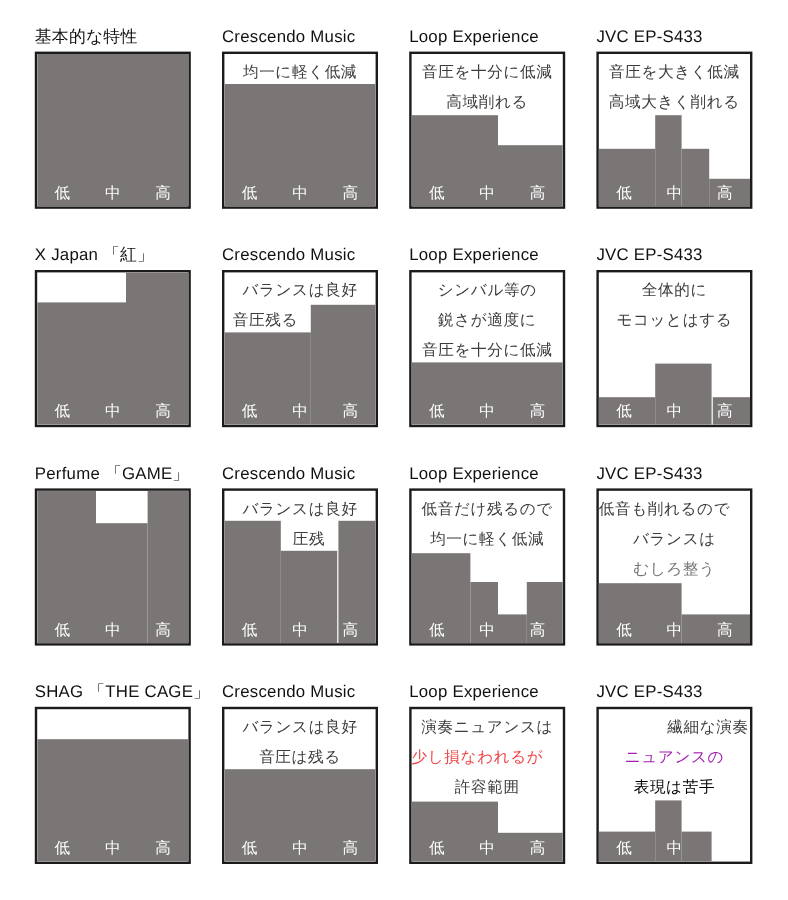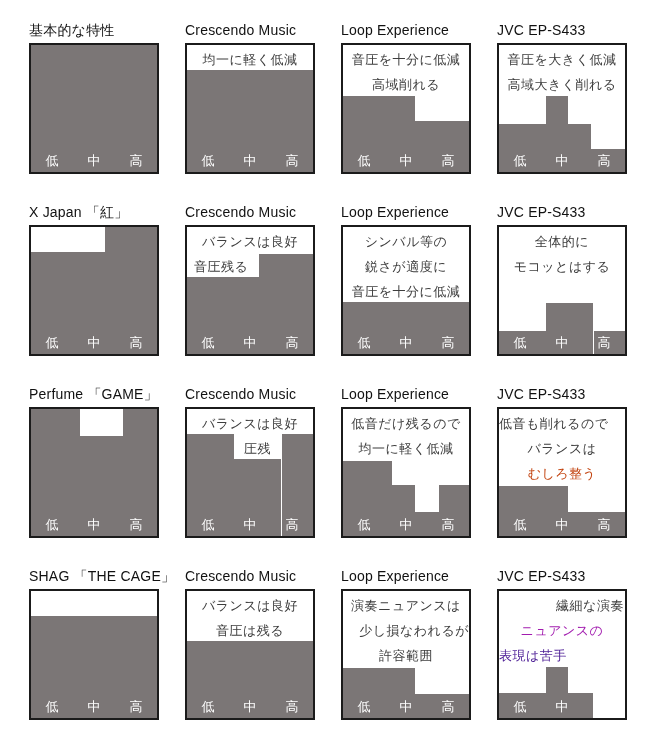--- a/index.html
+++ b/index.html
@@ -237,21 +237,21 @@
     <div class="cell">
     <div class="title" style="color: rgb(17, 17, 17);">JVC EP-S433</div>
     <div class="box" style="border-color: rgb(27, 27, 27);">
       <div class="layer">
           <div class="seg" style="left: 0%; width: 55%; height: 39%; background: rgb(123, 118, 118);"></div>
           <div class="seg" style="left: 55%; width: 45%; height: 19%; background: rgb(123, 118, 118);"></div>
         </div>
       <div class="layer">
           <div class="ann" style="top: 2px; left: 0%; width: 100%; color: rgb(61, 61, 61);">低音も削れるので</div>
           <div class="ann" style="top: 27px; left: 0%; width: 100%; text-align: center; color: rgb(61, 61, 61);">バランスは</div>
-          <div class="ann" style="top: 52px; left: 0%; width: 100%; text-align: center; color: #c2410c;">むしろ整う</div>
+          <div class="ann" style="top: 52px; left: 0%; width: 100%; text-align: center; color: #737373;">むしろ整う</div>
         </div>
       <div class="layer">
           <span class="band" style="left: 0%; color: rgb(255, 255, 255);">低</span>
           <span class="band" style="left: 33.333%; color: rgb(255, 255, 255);">中</span>
           <span class="band" style="left: 66.666%; color: rgb(255, 255, 255);">高</span>
         </div>
     </div>
   </div>
     <div class="cell">
     <div class="title" style="color: rgb(17, 17, 17);">SHAG 「THE CAGE」</div>
@@ -286,42 +286,42 @@
   </div>
     <div class="cell">
     <div class="title" style="color: rgb(17, 17, 17);">Loop Experience</div>
     <div class="box" style="border-color: rgb(27, 27, 27);">
       <div class="layer">
           <div class="seg" style="left: 0%; width: 57%; height: 39%; background: rgb(123, 118, 118);"></div>
           <div class="seg" style="left: 57%; width: 43%; height: 19%; background: rgb(123, 118, 118);"></div>
         </div>
       <div class="layer">
           <div class="ann" style="top: 2px; left: 0%; width: 100%; text-align: center; color: rgb(61, 61, 61);">演奏ニュアンスは</div>
-          <div class="ann" style="top: 27px; left: 0%; width: 100%; text-align: right; color: #404040;">少し損なわれるが</div>
+          <div class="ann" style="top: 27px; left: 0%; width: 100%; text-align: left; color: #ef4444;">少し損なわれるが</div>
           <div class="ann" style="top: 52px; left: 0%; width: 100%; text-align: center; color: rgb(61, 61, 61);">許容範囲</div>
         </div>
       <div class="layer">
           <span class="band" style="left: 0%; color: rgb(255, 255, 255);">低</span>
           <span class="band" style="left: 33.333%; color: rgb(255, 255, 255);">中</span>
           <span class="band" style="left: 66.666%; color: rgb(255, 255, 255);">高</span>
         </div>
     </div>
   </div>
     <div class="cell">
     <div class="title" style="color: rgb(17, 17, 17);">JVC EP-S433</div>
     <div class="box" style="border-color: rgb(27, 27, 27);">
       <div class="layer">
           <div class="seg" style="left: 0%; width: 37%; height: 20%; background: rgb(123, 118, 118);"></div>
           <div class="seg" style="left: 37%; width: 18%; height: 40%; background: rgb(123, 118, 118);"></div>
           <div class="seg" style="left: 55%; width: 20%; height: 20%; background: rgb(123, 118, 118);"></div>
         </div>
       <div class="layer">
           <div class="ann" style="top: 2px; left: 0%; width: 100%; text-align: center; color: rgb(61, 61, 61); padding-left: 28px;">繊細な演奏</div>
           <div class="ann" style="top: 27px; left: 0%; width: 100%; text-align: center; color: #a21caf;">ニュアンスの</div>
-          <div class="ann" style="top: 52px; left: 0%; width: 100%; color: #4c1d95;">表現は苦手</div>
+          <div class="ann" style="top: 52px; left: 0%; width: 100%; text-align: center; color: #000000;">表現は苦手</div>
         </div>
       <div class="layer">
           <span class="band" style="left: 0%; color: rgb(255, 255, 255);">低</span>
           <span class="band" style="left: 33.333%; color: rgb(255, 255, 255);">中</span>
           <span class="band" style="left: 66.666%; color: rgb(255, 255, 255);">高</span>
         </div>
     </div>
   </div>
   </div>
 

